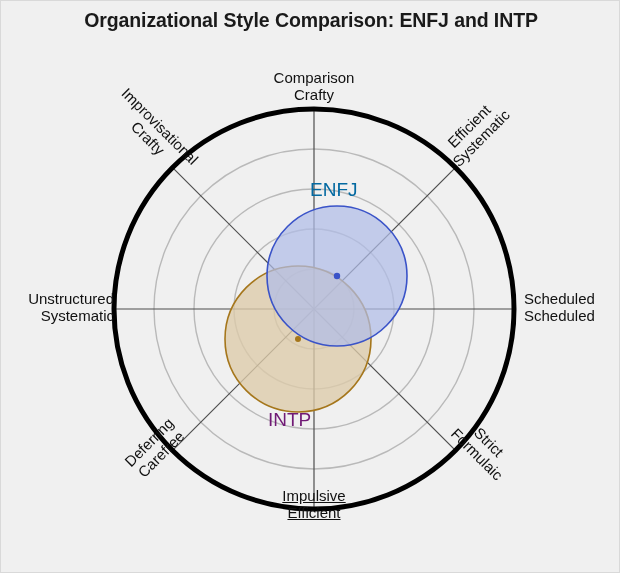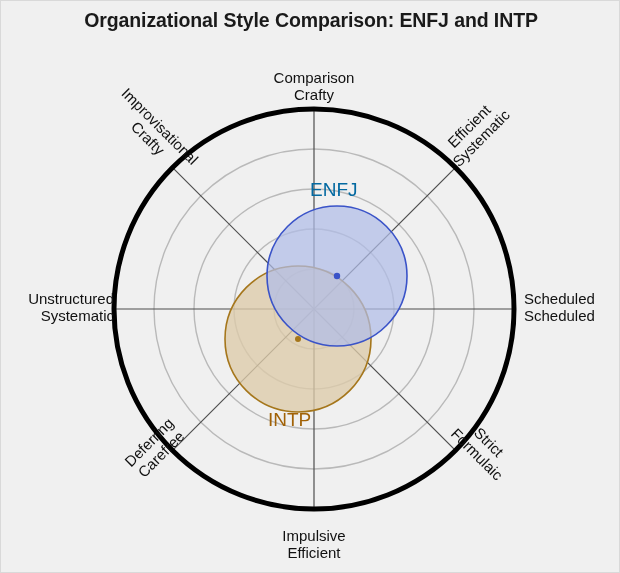--- a/index.html
+++ b/index.html
@@ -111,21 +111,21 @@
   <div class="axis-label" style="left:523px; top:289px; width:100px; text-align:left;">
     <span>Scheduled</span>
     <span class="l2">Scheduled</span>
   </div>
 
   <div class="axis-label" style="left:412px; top:430px; width:140px; transform:rotate(45deg); transform-origin:50% 50%;">
     <span>Strict</span>
     <span class="l2">Formulaic</span>
   </div>
 
-  <div class="axis-label" style="left:233px; top:526px; width:160px;">
+  <div class="axis-label" style="left:233px; top:486px; width:160px;text-decoration:underline;">
     <span>Impulsive</span>
     <span class="l2">Efficient</span>
   </div>
 
   <div class="axis-label" style="left:84px; top:430px; width:140px; transform:rotate(-45deg); transform-origin:50% 50%;">
     <span>Deferring</span>
     <span class="l2">Carefree</span>
   </div>
 
   <div class="axis-label" style="left:3px; top:289px; width:110px; text-align:right;">
@@ -133,15 +133,15 @@
     <span class="l2">Systematic</span>
   </div>
 
   <div class="axis-label" style="left:78px; top:114px; width:150px; transform:rotate(45deg); transform-origin:50% 50%;">
     <span>Improvisational</span>
     <span class="l2">Crafty</span>
   </div>
 
   <div class="series-label" style="left:309px; top:178px; color:#0369a1;">ENFJ</div>
 
-  <div class="series-label" style="left:267px; top:408px; color:#a16207;">INTP</div>
+  <div class="series-label" style="left:267px; top:408px; color:#701a75;">INTP</div>
 
 </div>
 
 </body></html>

